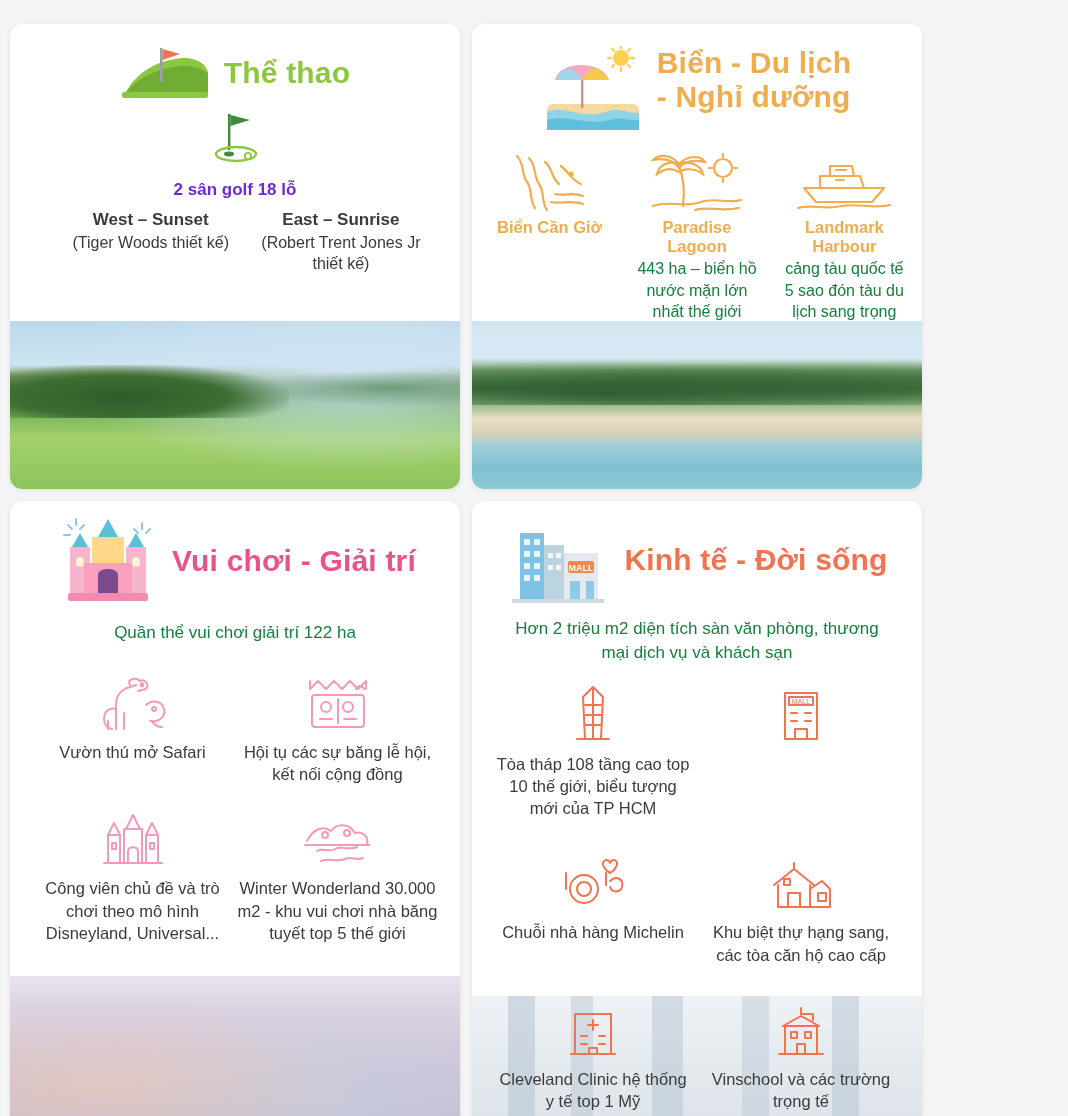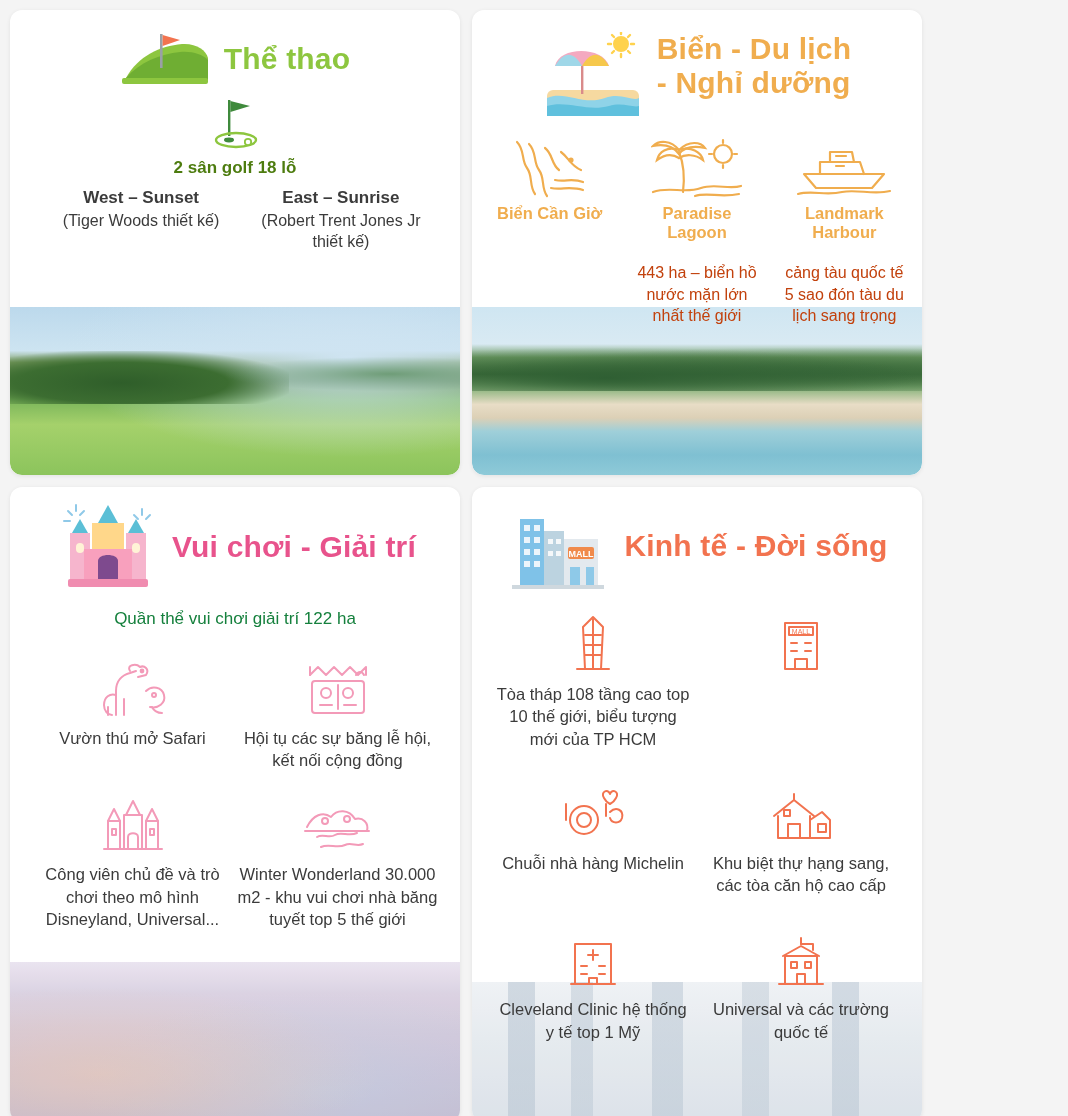--- a/index.html
+++ b/index.html
@@ -5,21 +5,21 @@
   * { box-sizing: border-box; }
   html, body {
     margin: 0; padding: 0;
     width: 1068px; height: 1116px;
     background: #f4f4f4;
     font-family: "Liberation Sans", sans-serif;
     overflow: hidden;
   }
   .grid {
     width: 932px; height: 1116px;
-    padding: 10px 10px 0 10px;
+    padding: 24px 10px 0 10px;
     display: grid;
     grid-template-columns: 1fr 1fr;
     grid-template-rows: 465px 635px;
     gap: 12px 12px;
   }
   .card {
     background: #ffffff;
     border-radius: 12px;
     position: relative;
     overflow: hidden;
@@ -40,28 +40,28 @@
     letter-spacing: .2px;
   }
   .title-sport { color: #8dc63f; }
   .title-sea { color: #f0ad4e; text-align: left; }
   .title-fun { color: #e8538c; }
   .title-eco { color: #f2734f; }
 
   
   .sport-sub {
     text-align: center;
-    color: #4d7c0f;
+    color: #6d28d9;
     font-weight: bold;
     font-size: 17px;
-    margin-top: 6px;
+    margin-top: 14px;
   }
   .sport-cols {
     display: flex;
-    justify-content: space-between;
+    justify-content: flex-end;
     padding: 10px 34px 0 34px;
     gap: 20px;
     margin-left: 12px;
   }
   .sport-col { width: 46%; text-align: center; color: #3b3b3b; }
   .sport-col .name { font-weight: bold; font-size: 17px; margin-bottom: 2px; }
   .sport-col .desc { font-size: 16px; line-height: 1.32; }
   .photo {
     position: absolute;
     left: 0; right: 0; bottom: 0;
@@ -122,21 +122,21 @@
   
   .sea-cols {
     display: flex;
     justify-content: center;
     padding: 12px 16px 0 16px;
     gap: 24px;
   }
   .sea-col { width: 32%; text-align: center; }
   .sea-col .ico { height: 62px; display:flex; align-items:flex-end; justify-content:center; }
   .sea-col .name { color:#f0ad4e; font-weight:bold; font-size:16.5px; margin-top:6px; }
-  .sea-col .desc { color:#c2410c; font-size:16px; line-height:1.35; margin-top:20px; }
+  .sea-col .desc { color:#15803d; font-size:16px; line-height:1.35; margin-top:2px; }
 
   
   .lead {
     text-align:center;
     color:#15803d;
     font-size:17px;
     line-height:1.4;
     padding: 8px 28px 0 28px;
   }
   .items {
@@ -437,20 +437,21 @@
                 <rect x="50" y="50" width="5" height="5"></rect>
             </g>
             <rect x="64" y="66" width="10" height="18" fill="#8ec9e8"></rect>
             <rect x="80" y="66" width="8" height="18" fill="#8ec9e8"></rect>
             <rect x="6" y="84" width="92" height="4" fill="#cfd8de"></rect>
           </svg>
         </span>
         <span class="card-title title-eco">Kinh tế - Đời sống</span>
       </div>
 
+      <div class="lead">Hơn 2 triệu m2 diện tích sàn văn phòng, thương mại dịch vụ và khách sạn</div>
 
       <div class="items items-eco">
         <div class="item">
           <div class="ico">
             <svg width="64" height="62" viewBox="0 0 64 62">
               <g fill="none" stroke="#f2734f" stroke-width="2" stroke-linecap="round" stroke-linejoin="round">
                 <path d="M24 56 L22 14 L32 4 L42 14 L40 56 Z"></path>
                 <line x1="32" y1="6" x2="32" y2="56"></line>
                 <line x1="24" y1="22" x2="40" y2="22"></line>
                 <line x1="24" y1="32" x2="40" y2="32"></line>
@@ -538,20 +539,20 @@
                 <path d="M32 12 L44 12 L44 18"></path>
                 <path d="M14 24 L32 14 L50 24"></path>
                 <rect x="16" y="24" width="32" height="28"></rect>
                 <rect x="22" y="30" width="6" height="6"></rect>
                 <rect x="36" y="30" width="6" height="6"></rect>
                 <path d="M28 52 L28 42 L36 42 L36 52"></path>
                 <line x1="10" y1="52" x2="54" y2="52"></line>
               </g>
             </svg>
           </div>
-          <div class="label">Universal và các trường quốc tế</div>
+          <div class="label">Vinschool và các trường trọng tế</div>
         </div>
       </div>
     </div>
     <div class="photo photo-eco"></div>
   </div>
 
 </div>
 
 </body></html>

